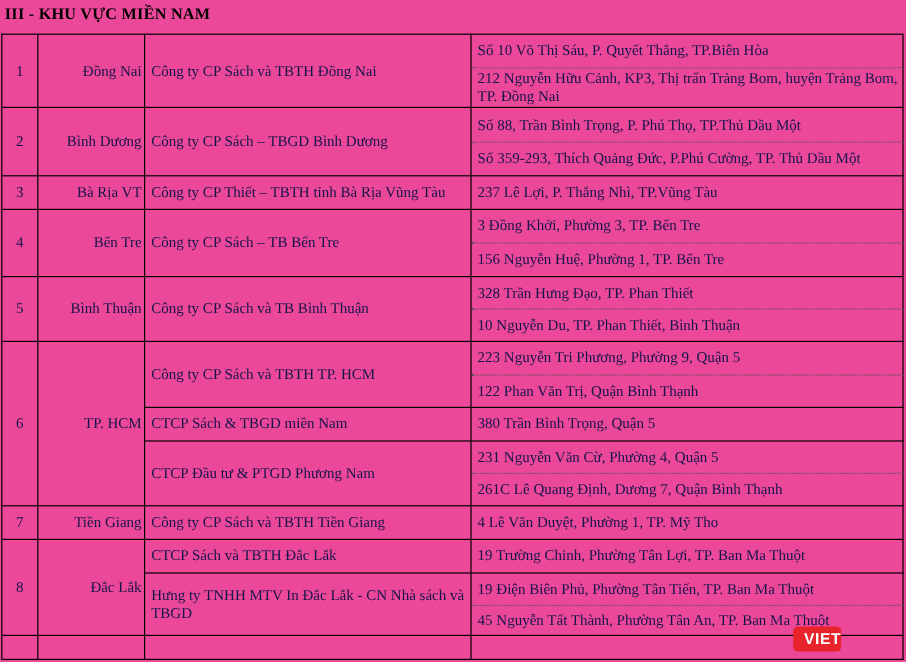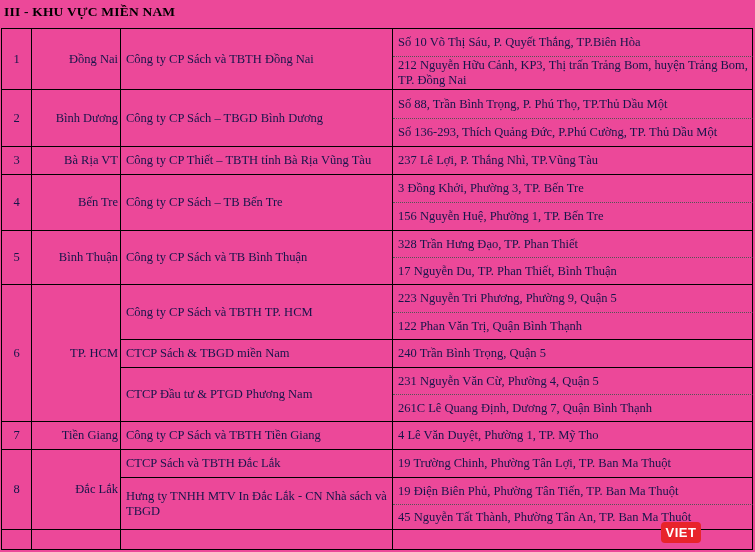--- a/index.html
+++ b/index.html
@@ -20,21 +20,21 @@
   td {
     border-right:1px solid #000; border-bottom:1px solid #000;
     padding:1px 4px 1px 5px; vertical-align:middle; overflow:hidden;
     box-sizing:border-box;
   }
   td.num  { text-align:center; padding:1px 1px; }
   td.prov { text-align:right; padding:1px 2px; }
   td.addr.dot { border-bottom:1px dotted #555;margin-top:12px; }
   .badge {
     position:absolute; left:661px; top:522px; width:40px; height:21px;
-    background:#e8242b; border-radius:4px; color:#fff; text-align:center;
+    background:#e8242b; border-radius:4px; color:#fff; text-align:right;
     line-height:21px; font-family:"Liberation Sans","DejaVu Sans",sans-serif;
     font-weight:bold; font-size:13px; letter-spacing:.5px;
   }
   .badge-flag {
     position:absolute; right:-5px; top:-6px; width:9px; height:10px;
     background:#b5121b; transform:skewX(-14deg); border-radius:1px; z-index:-1;
   }
 </style>
 </head>
 <body>
@@ -62,21 +62,21 @@
         <td class="addr">212 Nguyễn Hữu Cảnh, KP3, Thị trấn Trảng Bom, huyện Trảng Bom, TP. Đồng Nai</td>
       </tr>
 
       <tr style="height:29px">
         <td class="num" rowspan="2">2</td>
         <td class="prov" rowspan="2">Bình Dương</td>
         <td class="comp" rowspan="2">Công ty CP Sách – TBGD Bình Dương</td>
         <td class="addr dot">Số 88, Trần Bình Trọng, P. Phú Thọ, TP.Thủ Dầu Một</td>
       </tr>
       <tr style="height:28px">
-        <td class="addr">Số 136-293, Thích Quảng Đức, P.Phú Cường, TP. Thủ Dầu Một</td>
+        <td class="addr">Số 359-293, Thích Quảng Đức, P.Phú Cường, TP. Thủ Dầu Một</td>
       </tr>
 
       <tr style="height:28px">
         <td class="num">3</td>
         <td class="prov">Bà Rịa VT</td>
         <td class="comp">Công ty CP Thiết – TBTH tỉnh Bà Rịa Vũng Tàu</td>
         <td class="addr">237 Lê Lợi, P. Thắng Nhì, TP.Vũng Tàu</td>
       </tr>
 
       <tr style="height:28px">
@@ -89,35 +89,35 @@
         <td class="addr">156 Nguyễn Huệ, Phường 1, TP. Bến Tre</td>
       </tr>
 
       <tr style="height:27px">
         <td class="num" rowspan="2">5</td>
         <td class="prov" rowspan="2">Bình Thuận</td>
         <td class="comp" rowspan="2">Công ty CP Sách và TB Bình Thuận</td>
         <td class="addr dot">328 Trần Hưng Đạo, TP. Phan Thiết</td>
       </tr>
       <tr style="height:27px">
-        <td class="addr">17 Nguyễn Du, TP. Phan Thiết, Bình Thuận</td>
+        <td class="addr">10 Nguyễn Du, TP. Phan Thiết, Bình Thuận</td>
       </tr>
 
       <tr style="height:28px">
         <td class="num" rowspan="5">6</td>
         <td class="prov" rowspan="5">TP. HCM</td>
         <td class="comp" rowspan="2">Công ty CP Sách và TBTH TP. HCM</td>
         <td class="addr dot">223 Nguyễn Tri Phương, Phường 9, Quận 5</td>
       </tr>
       <tr style="height:27px">
         <td class="addr">122 Phan Văn Trị, Quận Bình Thạnh</td>
       </tr>
       <tr style="height:28px">
         <td class="comp">CTCP Sách &amp; TBGD miền Nam</td>
-        <td class="addr">240 Trần Bình Trọng, Quận 5</td>
+        <td class="addr">380 Trần Bình Trọng, Quận 5</td>
       </tr>
       <tr style="height:27px">
         <td class="comp" rowspan="2">CTCP Đầu tư &amp; PTGD Phương Nam</td>
         <td class="addr dot">231 Nguyễn Văn Cừ, Phường 4, Quận 5</td>
       </tr>
       <tr style="height:27px">
         <td class="addr">261C Lê Quang Định, Dương 7, Quận Bình Thạnh</td>
       </tr>
 
       <tr style="height:28px">

